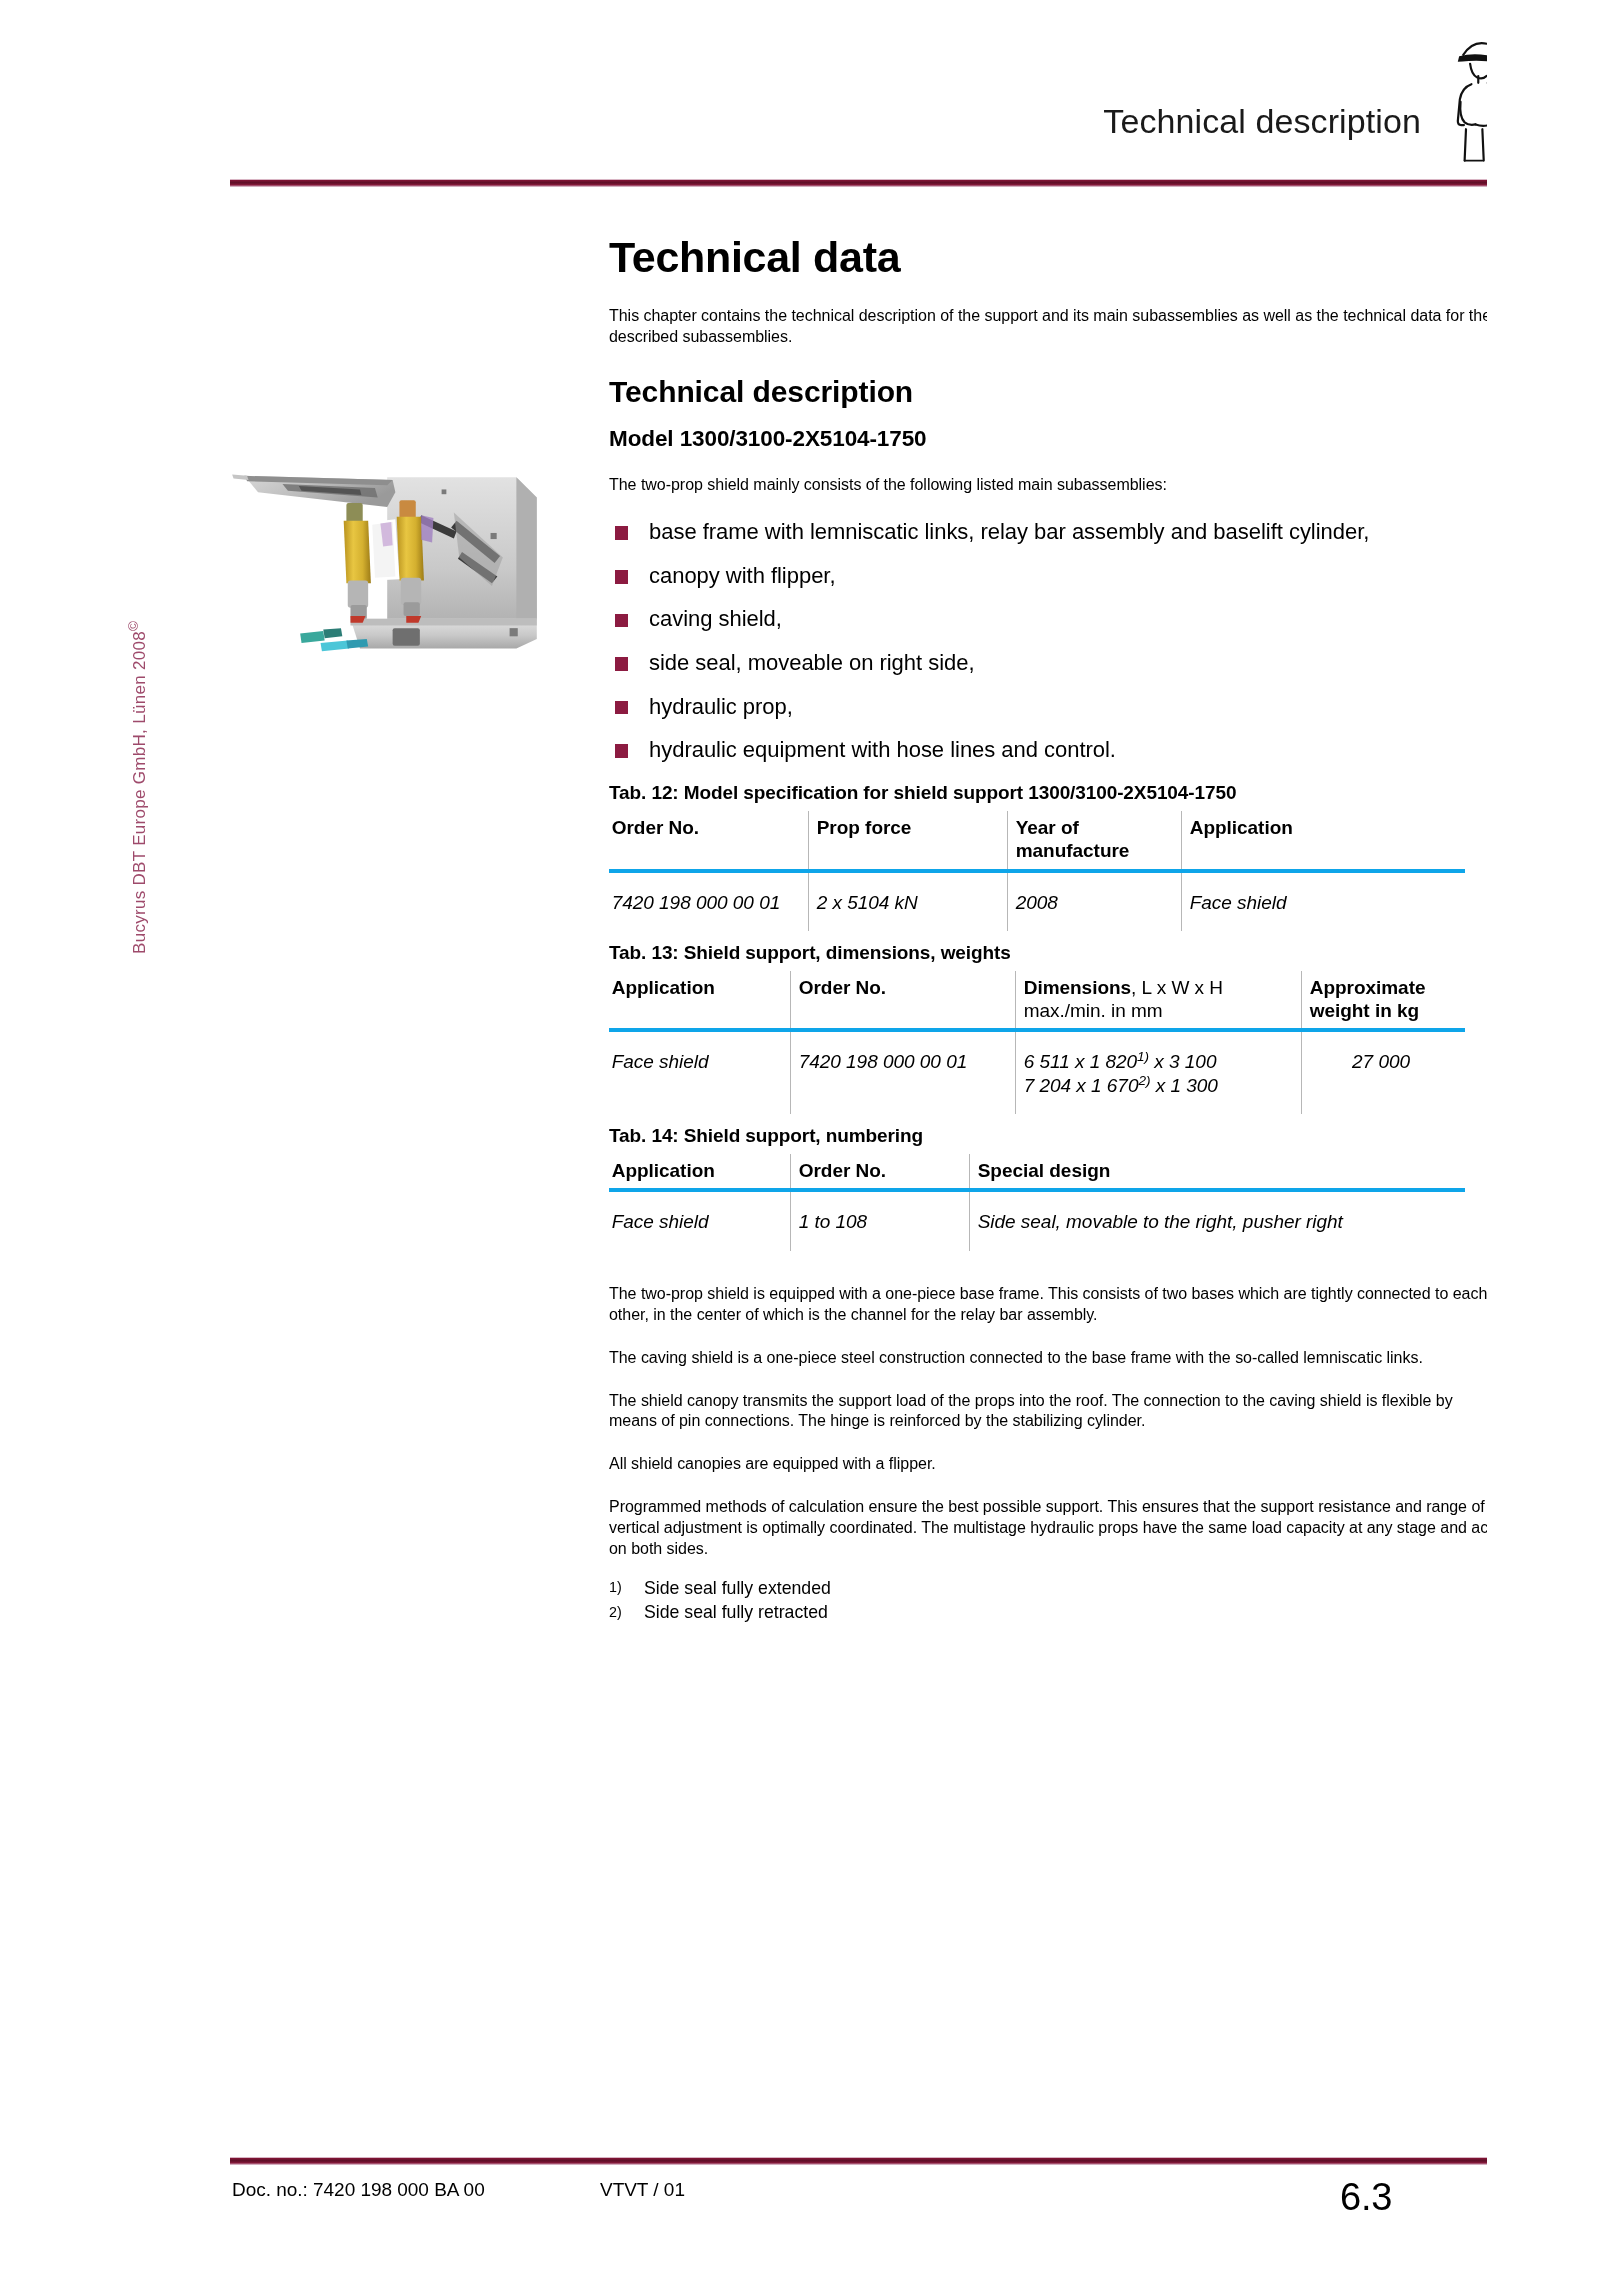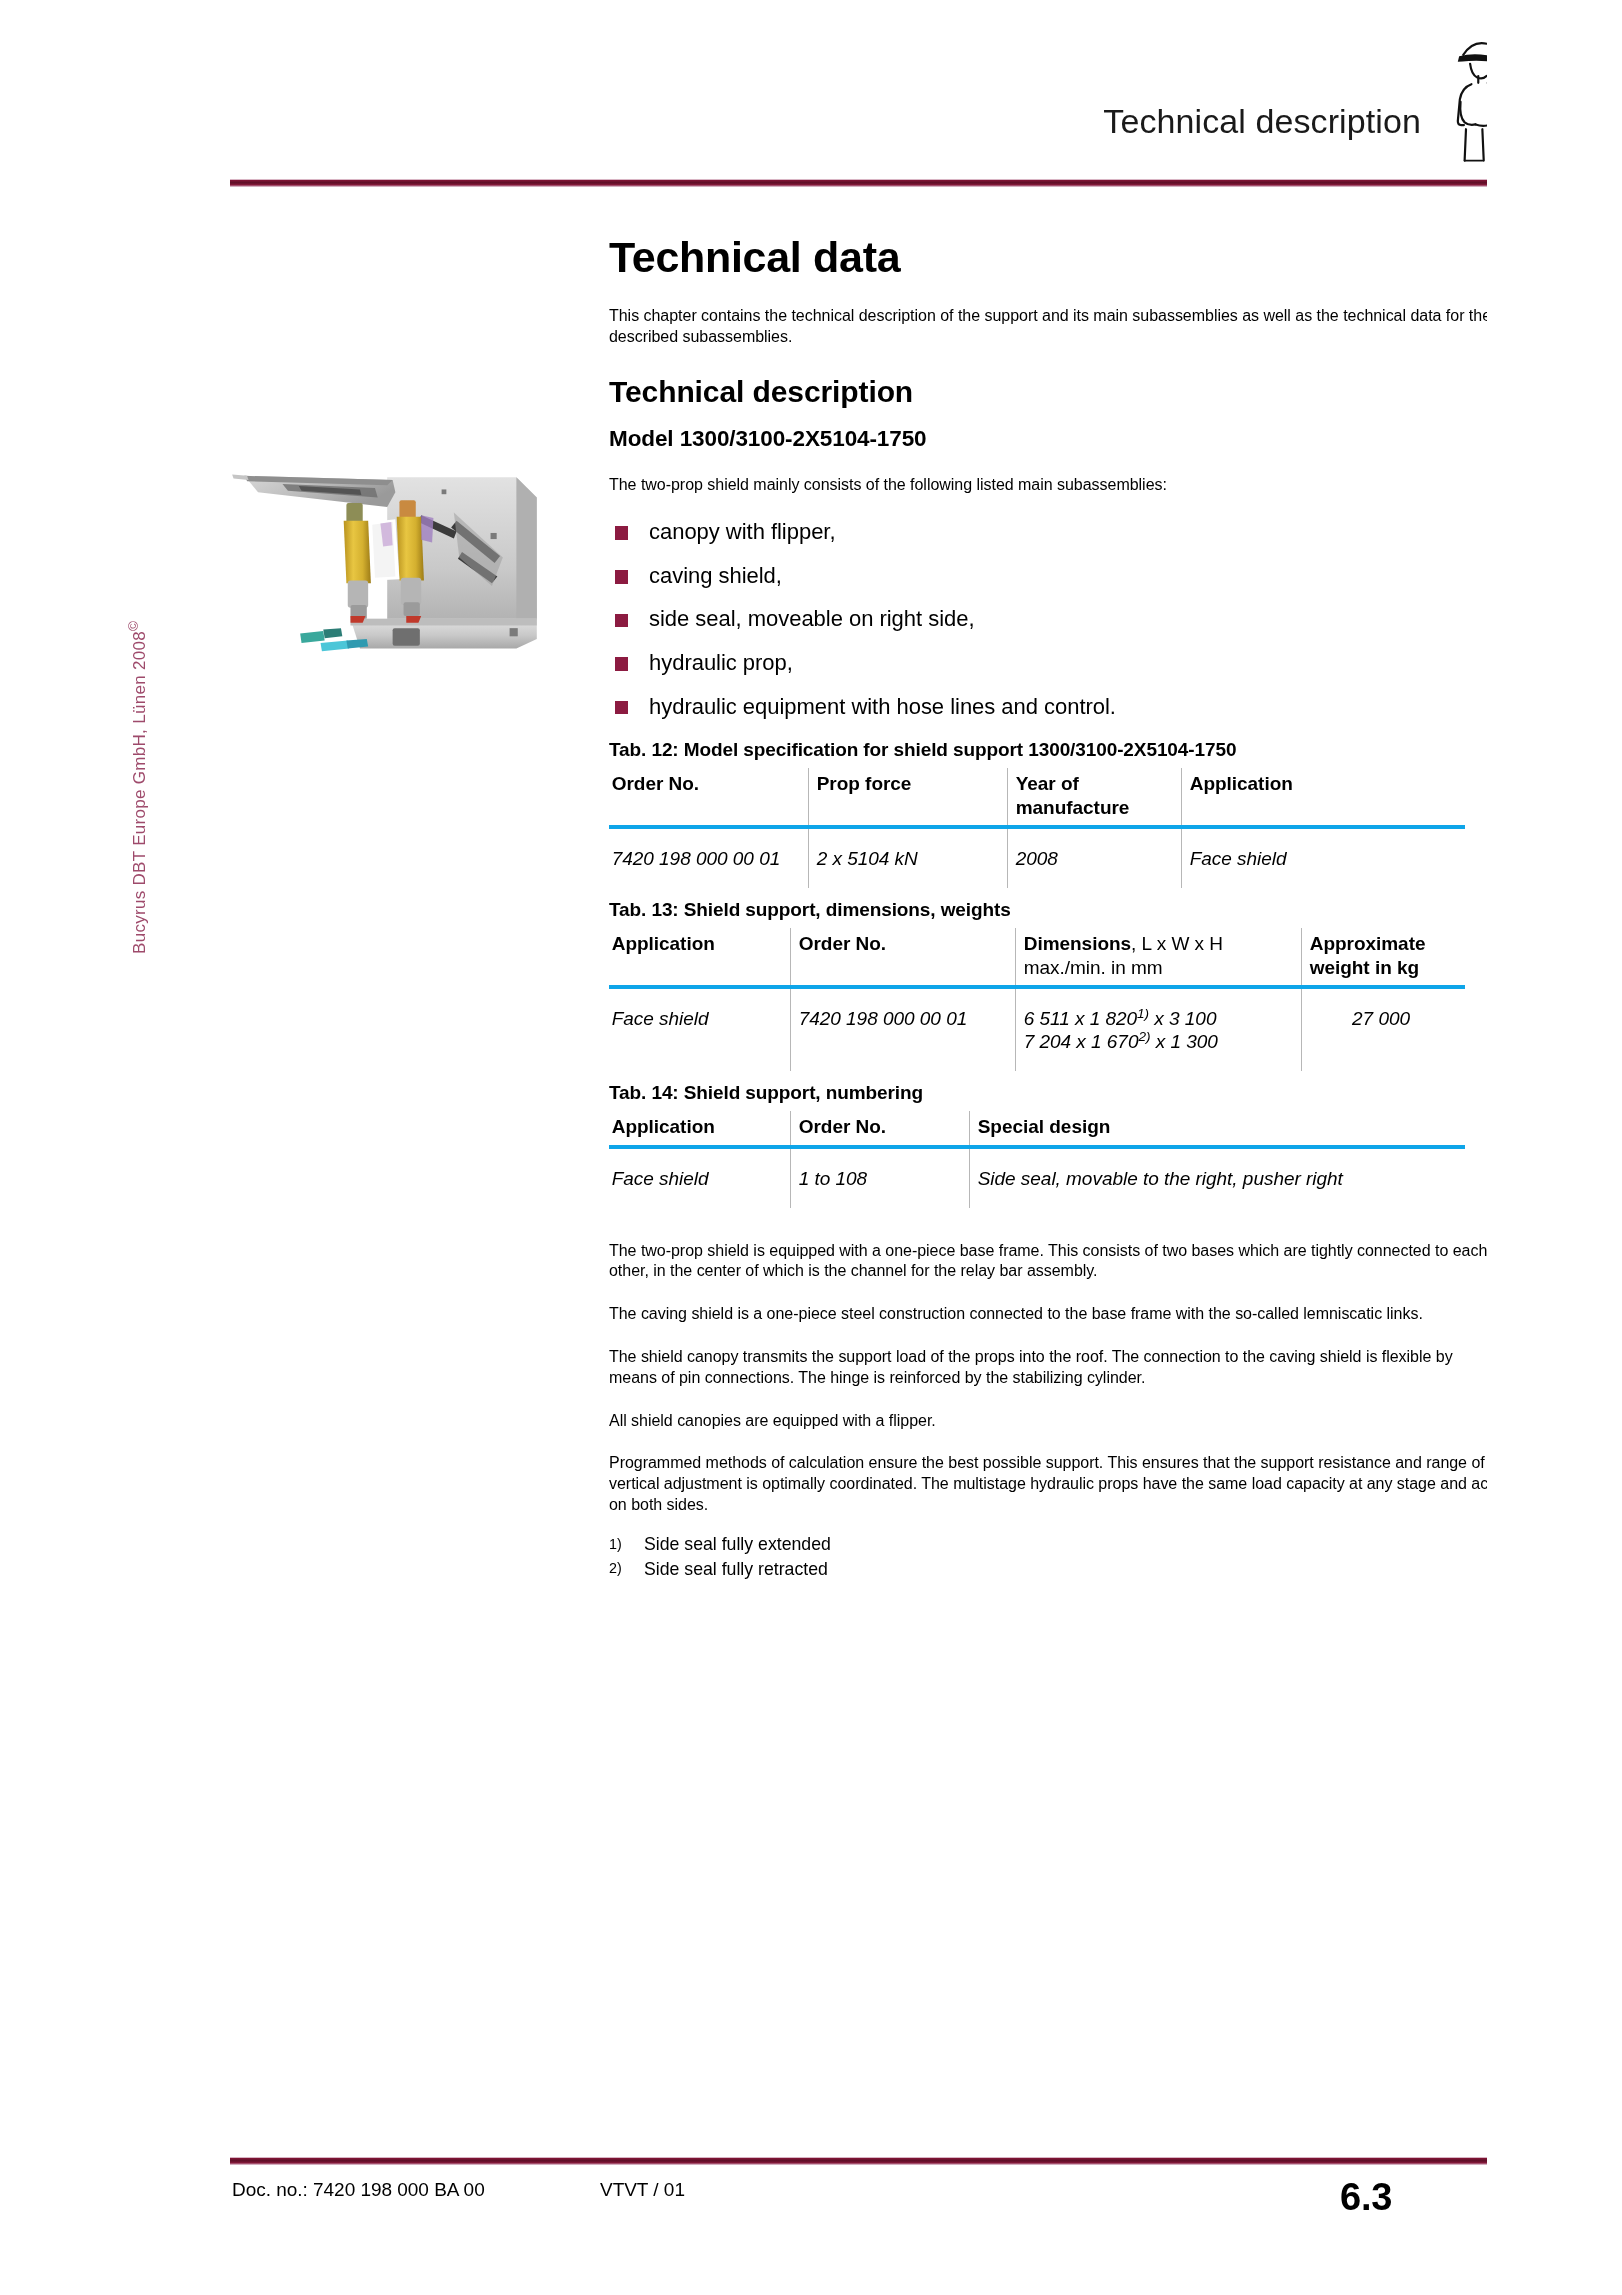--- a/index.html
+++ b/index.html
@@ -249,21 +249,21 @@
     left: 600px;
     top: 2179px;
     font-size: 19px;
     letter-spacing: -0.03px;
   }
   #footer-pageno {
     position: absolute;
     right: 95px;
     top: 2176px;
     font-size: 38px;
-    font-weight: bold;
+    font-weight: normal;
     letter-spacing: -0.3px;
   }
 </style>
 </head>
 <body>
 
 <div id="page">
 
   <div id="header-zone">
     <div id="header-title">Technical description</div>
@@ -395,20 +395,21 @@
 
     <h2 class="doc-h2">Technical description</h2>
 
     <h3 class="doc-h3">Model 1300/3100-2X5104-1750</h3>
 
     <p class="body">The two-prop shield mainly consists of the following listed main subassemblies:</p>
 
     <ul class="bullets">
       <li>
         <span class="sq"></span>
+        <span>base frame with lemniscatic links, relay bar assembly and baselift cylinder,</span>
       </li>
       <li>
         <span class="sq"></span>
         <span>canopy with flipper,</span>
       </li>
       <li>
         <span class="sq"></span>
         <span>caving shield,</span>
       </li>
       <li>

